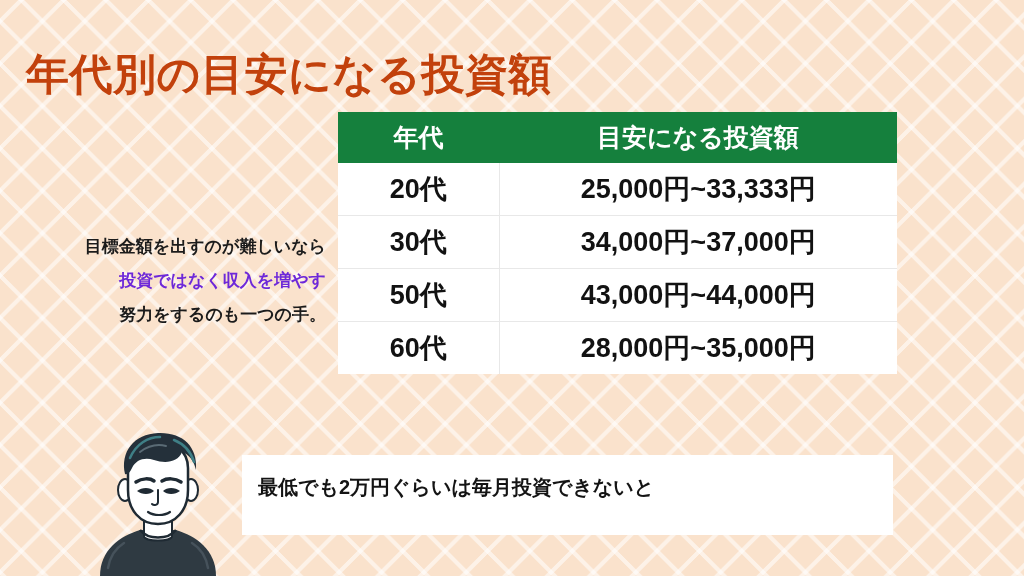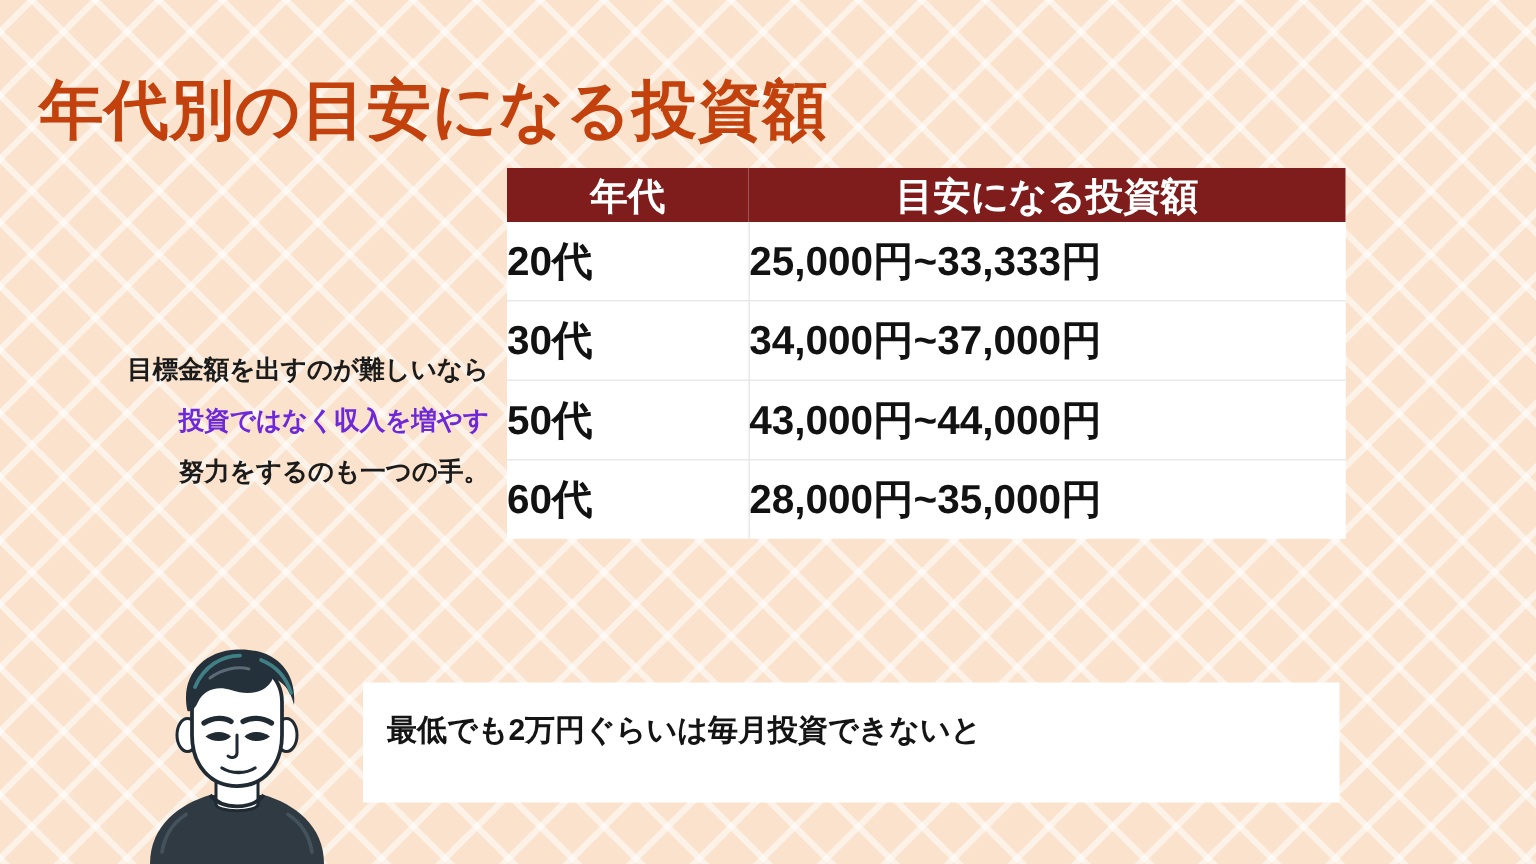--- a/index.html
+++ b/index.html
@@ -81,37 +81,37 @@
   #invest-table {
     position: absolute;
     left: 338px;
     top: 112px;
     width: 559px;
     border-collapse: collapse;
     background: #ffffff;
     table-layout: fixed;
   }
   #invest-table th {
-    background: #7f1d1d;
+    background: #15803d;
     color: #ffffff;
     font-size: 25px;
     font-weight: bold;
-    height: 36px;
+    height: 51px;
     padding: 0;
     text-align: center;
     border: none;
   }
   #invest-table td {
     background: #ffffff;
     color: #121212;
     font-size: 27px;
     font-weight: bold;
     height: 52px;
     padding: 0;
-    text-align: left;
+    text-align: center;
     border-bottom: 1px solid #e8e8e8;
     border-right: 1px solid #e8e8e8;
     white-space: nowrap;
   }
   #invest-table td:last-child { border-right: none; margin-left: 11px; }
   #invest-table tr:last-child td { border-bottom: none; }
   #invest-table col.col-age { width: 161px; }
   #invest-table col.col-amount { width: 398px; }
 
   

